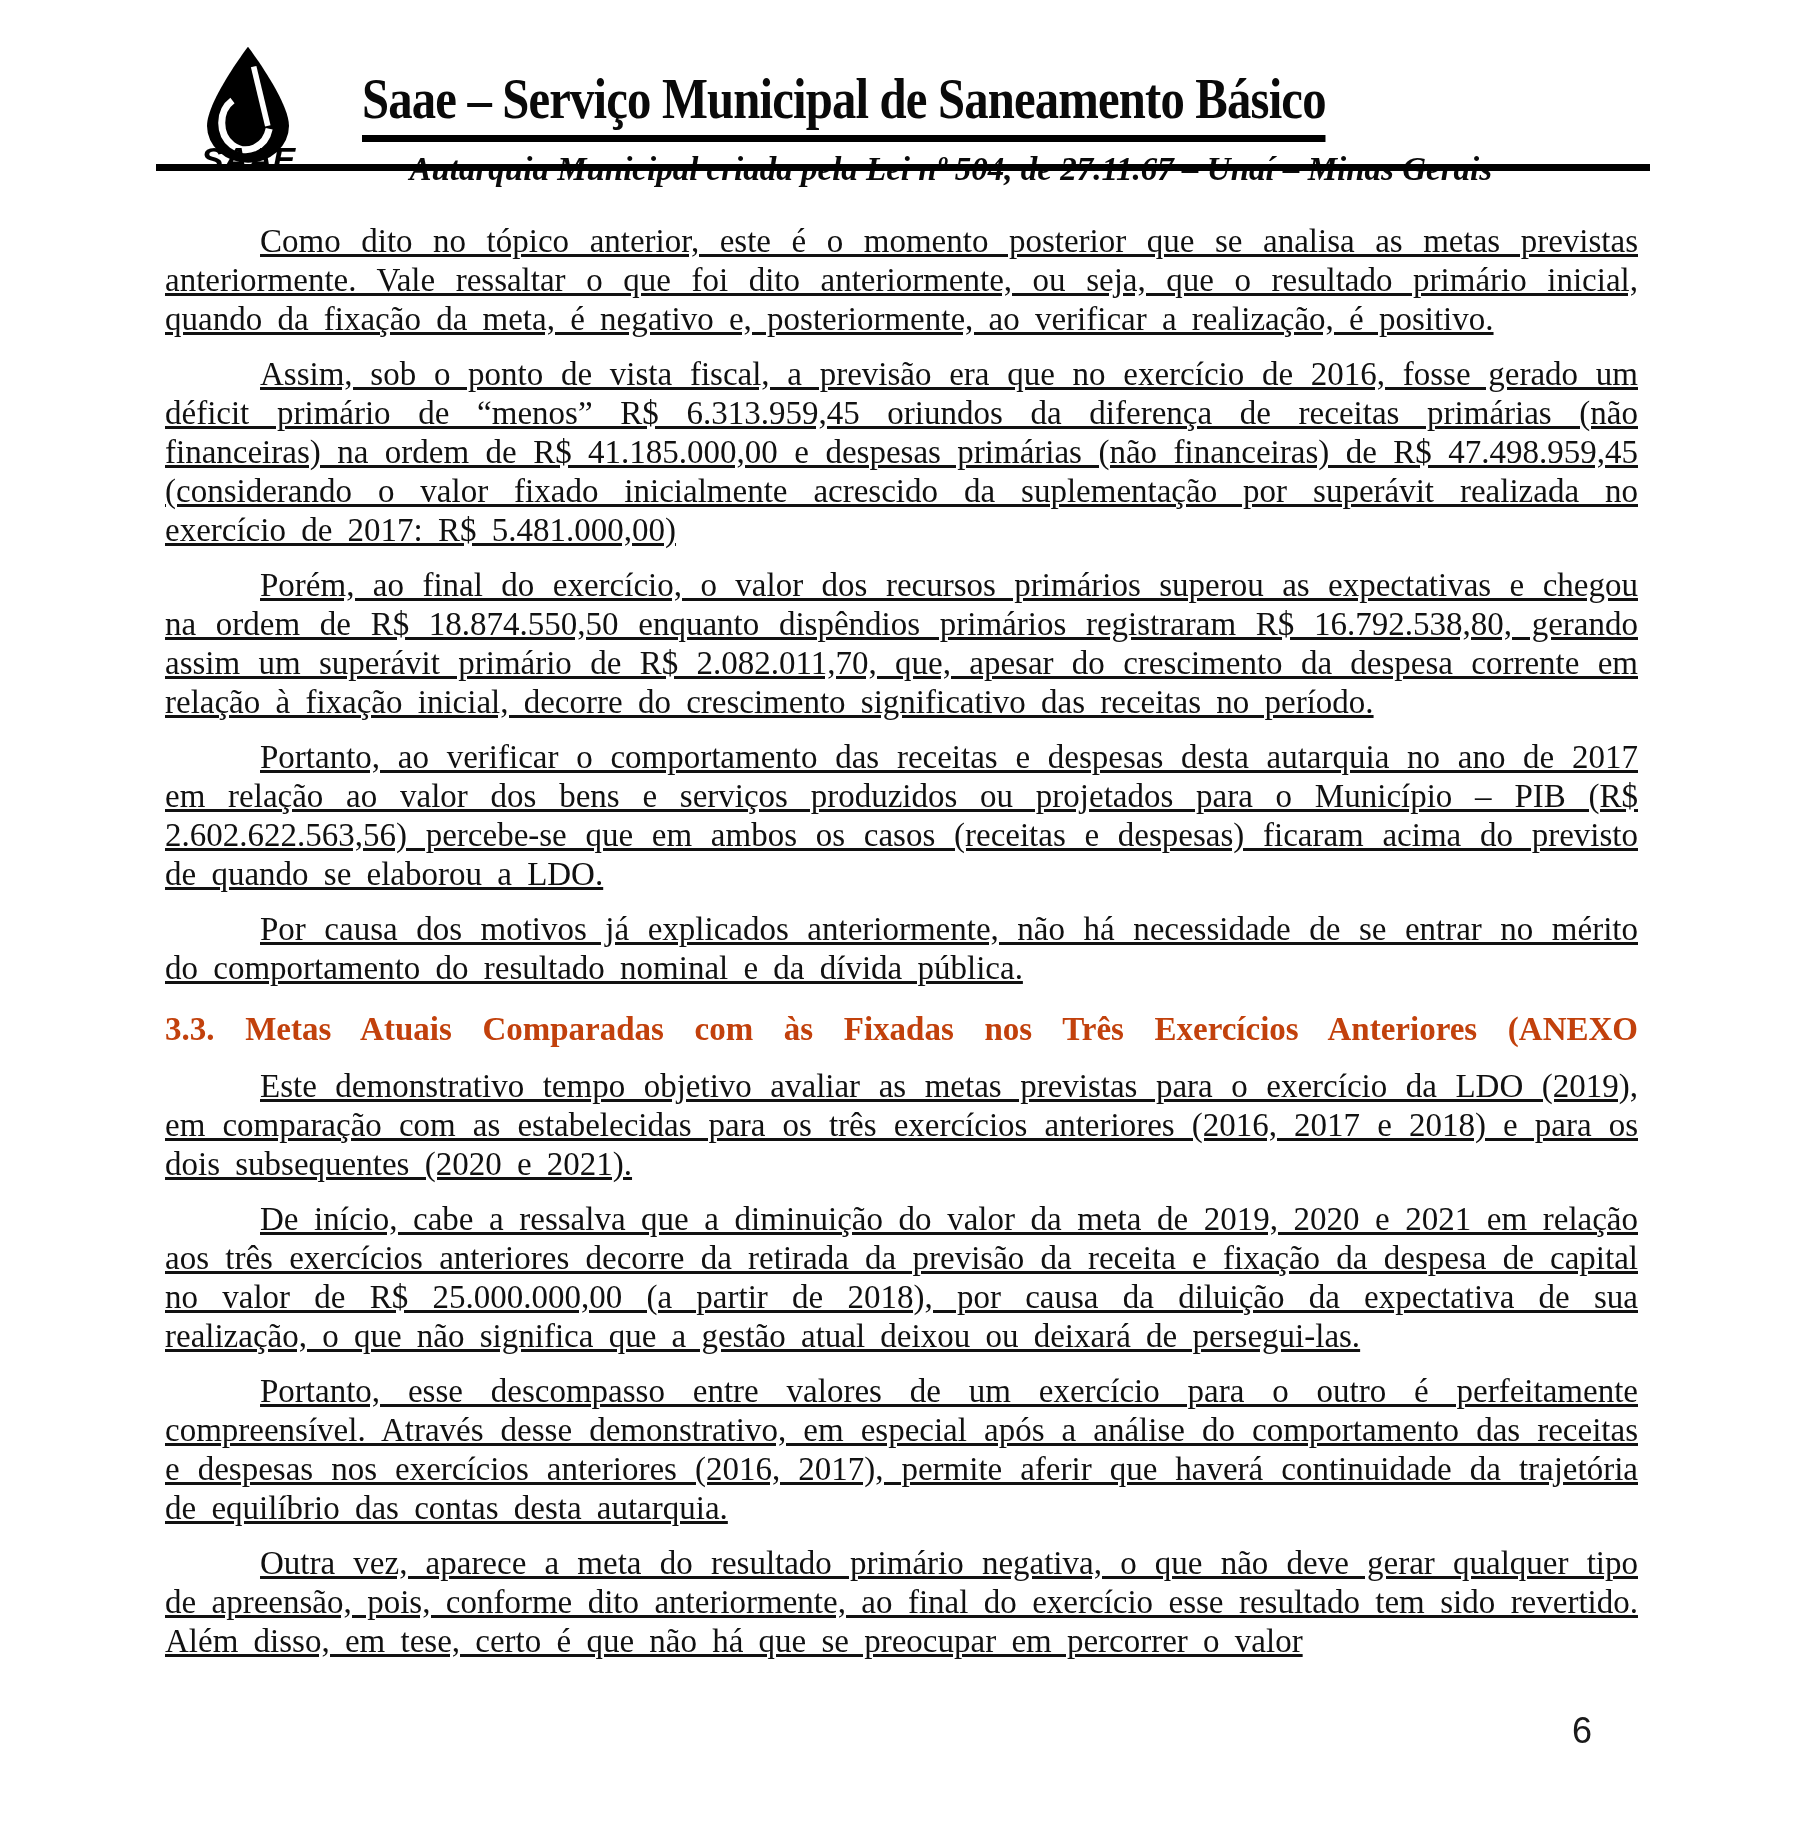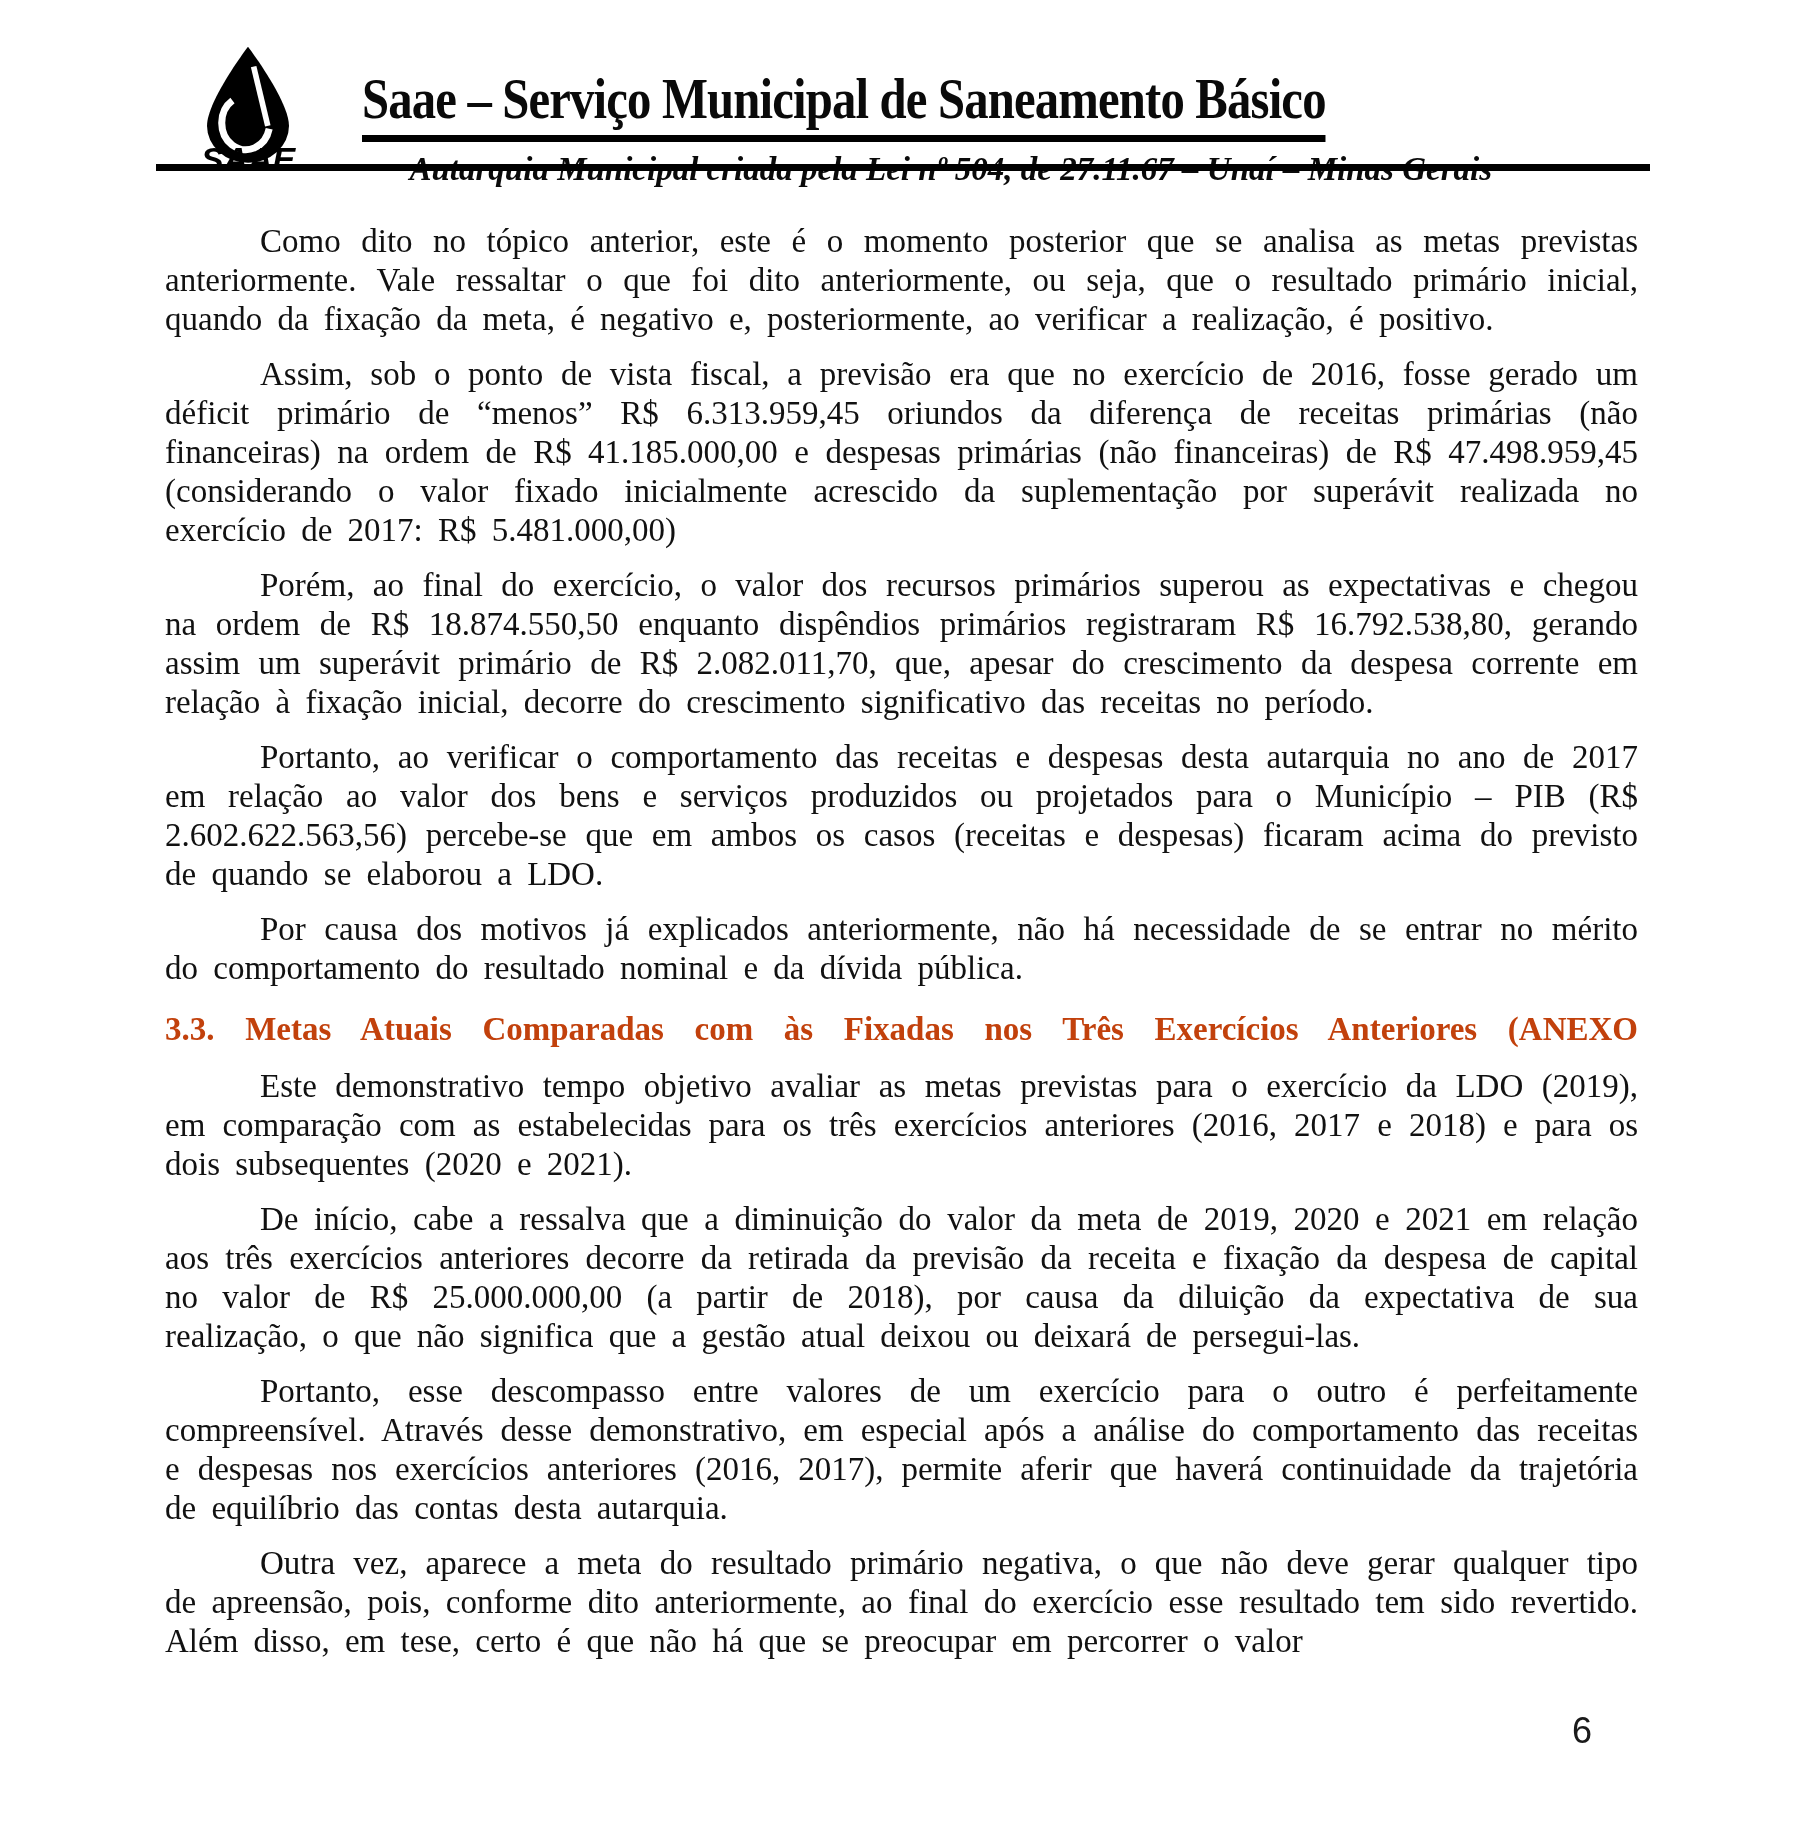--- a/index.html
+++ b/index.html
@@ -42,20 +42,21 @@
   
   .body-text{
     position:absolute;left:165px;top:222px;width:1473px;
     font-size:33px;line-height:39px;
     text-align:justify;
     word-spacing:7px;
   }
   .body-text p{
     margin:0 0 16px 0;
     text-indent:95px;
+    text-decoration:underline;
   }
   .section-heading{
     margin:22px 0 18px 0;
     font-weight:bold;
     color:#c2410c;
     text-indent:0;
   }
   .heading-line1{
     text-align:justify;
     text-align-last:justify;

